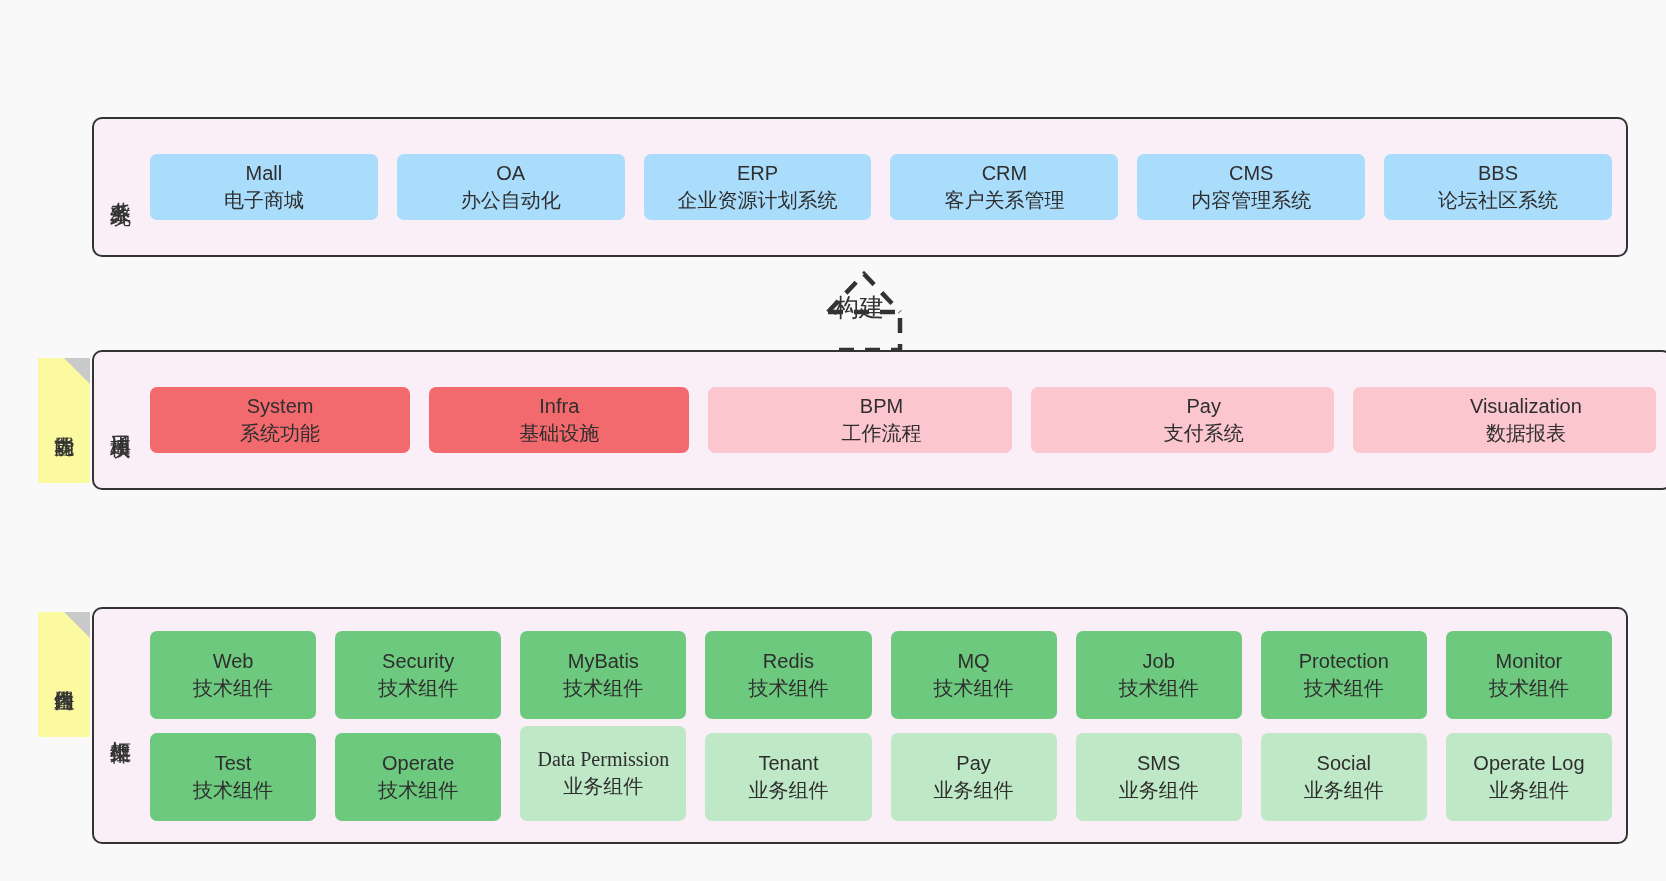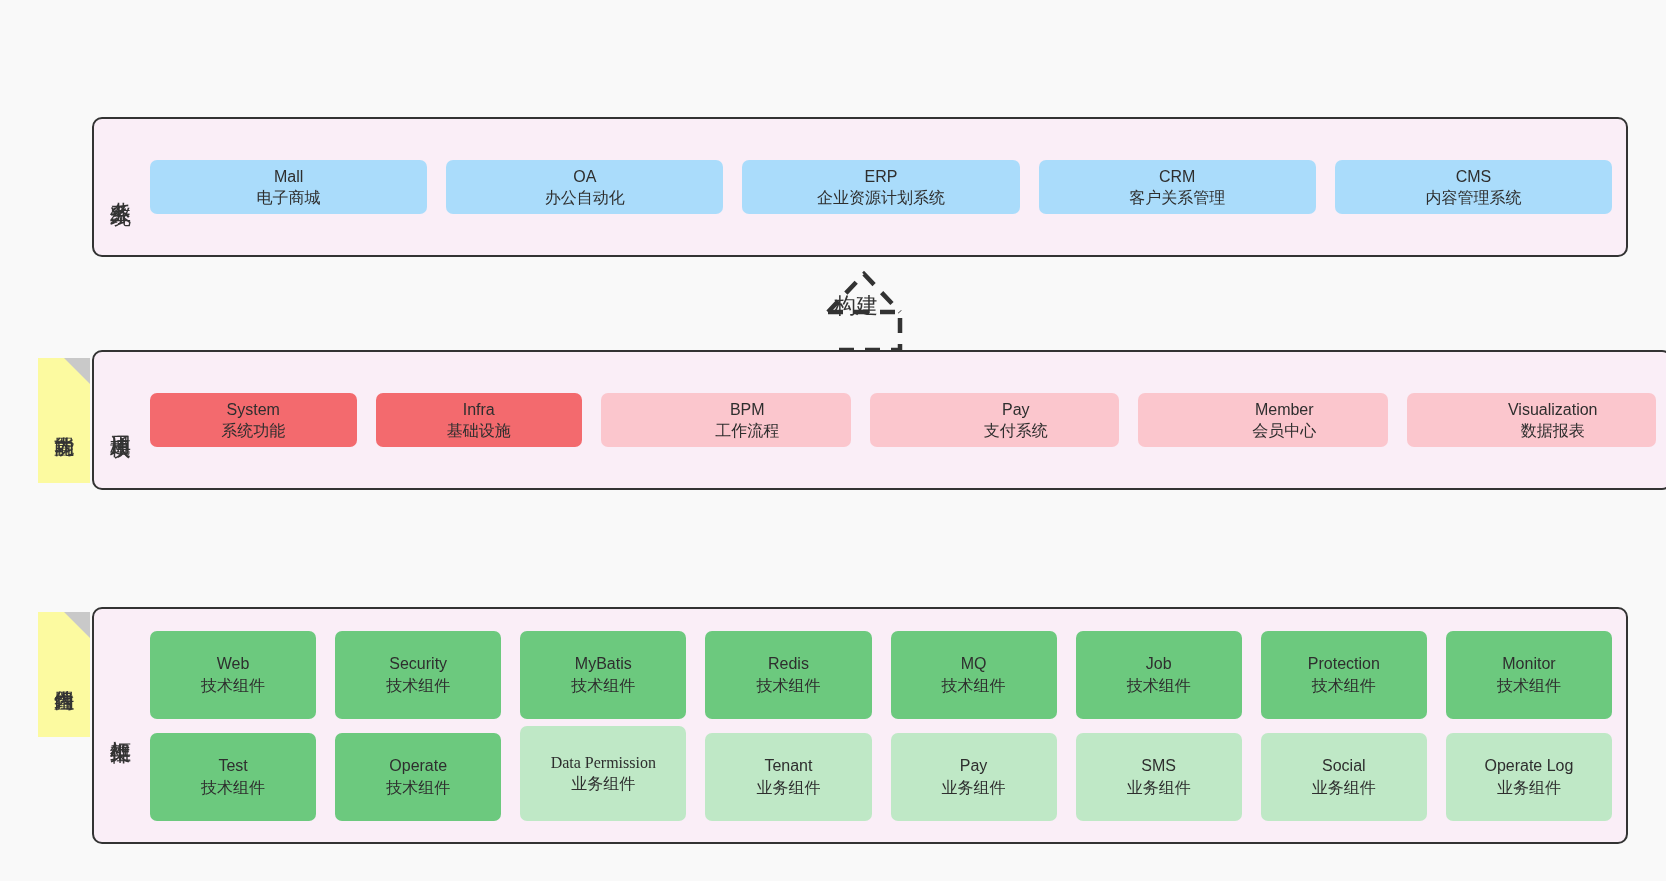--- a/index.html
+++ b/index.html
@@ -55,21 +55,21 @@
     align-items: stretch;
   }
   .card {
     flex: 1 1 0;
     border-radius: 7px;
     display: flex;
     flex-direction: column;
     align-items: center;
     justify-content: center;
     text-align: center;
-    font-size: 16px;
+    font-size: 20px;
     line-height: 1.33;
     color: #2e2e2e;
     box-sizing: border-box;
     padding: 6px 4px;
   }
   .card .l1 { display: block; }
   .card .l2 { display: block; }
 
   
   .c-blue      { background: #aadcfb; }
@@ -103,21 +103,21 @@
     height: 0;
     border-top: 26px solid #c9c9c9;
     border-left: 26px solid transparent;
   }
 
   
   .arrow { position: absolute; }
   .arrow svg { display: block; overflow: visible; }
   .arrow-label {
     position: absolute;
-    font-size: 22px;
+    font-size: 25px;
     color: #333;
     background: transparent;
     white-space: nowrap;
     user-select: none;
   }
 </style>
 </head>
 <body>
 
 <div id="canvas">
@@ -138,20 +138,24 @@
           <span class="l1">ERP</span>
           <span class="l2">企业资源计划系统</span>
         </div>
         <div class="card c-blue">
           <span class="l1">CRM</span>
           <span class="l2">客户关系管理</span>
         </div>
         <div class="card c-blue">
           <span class="l1">CMS</span>
           <span class="l2">内容管理系统</span>
+        </div>
+        <div class="card c-blue">
+          <span class="l1">BBS</span>
+          <span class="l2">论坛社区系统</span>
         </div>
       </div>
     </div>
   </div>
 
   <div class="arrow" style="left:790px; top:262px;">
     <svg width="148" height="88" viewBox="0 0 148 88">
       <path d="M 38 50 L 74 12 L 110 50" fill="none" stroke="#333333" stroke-width="4.5" stroke-dasharray="15,11" stroke-linecap="butt"></path>
       <path d="M 38 50 L 110 50 L 110 88 L 38 88" fill="none" stroke="#333333" stroke-width="4.5" stroke-dasharray="15,11" stroke-linecap="butt"></path>
     </svg>
@@ -176,24 +180,20 @@
         </div>
         <div class="card c-pink">
           <span class="l1">BPM</span>
           <span class="l2">工作流程</span>
         </div>
         <div class="card c-pink">
           <span class="l1">Pay</span>
           <span class="l2">支付系统</span>
         </div>
         <div class="card c-pink">
-          <span class="l1">Member</span>
-          <span class="l2">会员中心</span>
-        </div>
-        <div class="card c-pink">
           <span class="l1">Visualization</span>
           <span class="l2">数据报表</span>
         </div>
       </div>
     </div>
   </div>
 
 
   <div class="note" style="left:38px; top:612px; width:52px; height:125px;">
     <span>内置组件</span>

